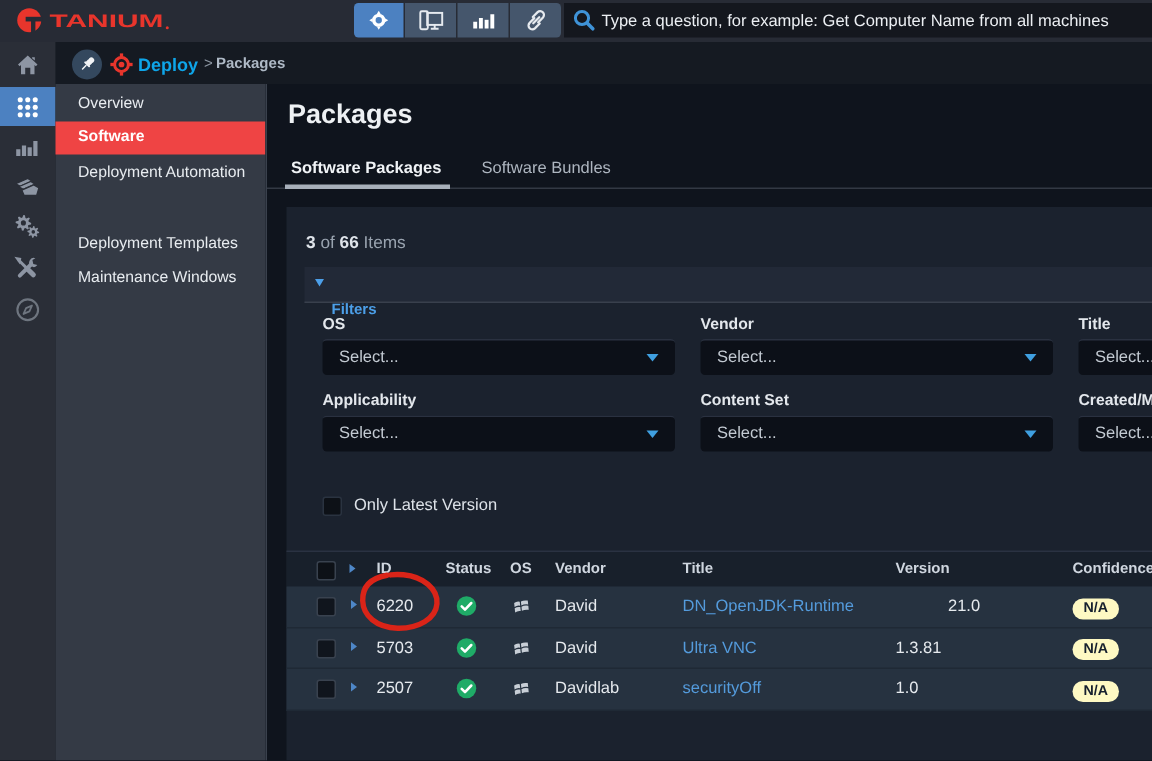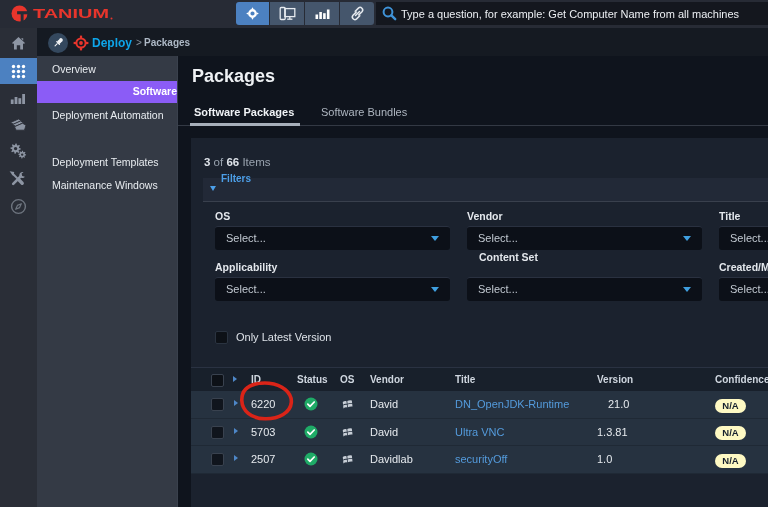--- a/index.html
+++ b/index.html
@@ -143,55 +143,55 @@
     </g>
   </svg>
 
   <svg class="abs" style="left:10px;top:198px;" width="17" height="17" viewBox="0 0 17 17">
     <circle cx="8.5" cy="8.5" r="6.9" fill="none" stroke="#6e757f" stroke-width="1.4"></circle>
     <path d="M11.3 5.7 L9.6 9.6 5.7 11.3 7.4 7.4 Z" fill="none" stroke="#6e757f" stroke-width="1.2" stroke-linejoin="round"></path>
   </svg>
 
   <div class="abs" style="left:37px;top:56px;width:140px;height:451px;background:#343a45;"></div>
   <div class="abs" style="left:37px;top:57.5px;width:140px;height:23.3px;line-height:23.3px;padding-left:15px;font-size:10.5px;font-weight:400;color:#e8ecf0;white-space:nowrap;">Overview</div>
-  <div class="abs" style="left:37px;top:81px;width:140px;height:21.5px;line-height:21.5px;padding-left:15px;font-size:10.5px;font-weight:700;color:#ffffff;white-space:nowrap;background:#8b5cf6;text-align:right;">Software</div>
+  <div class="abs" style="left:37px;top:81px;width:140px;height:21.5px;line-height:21.5px;padding-left:15px;font-size:10.5px;font-weight:700;color:#ffffff;white-space:nowrap;background:#ef4444;">Software</div>
   <div class="abs" style="left:37px;top:104.1px;width:140px;height:23.3px;line-height:23.3px;padding-left:15px;font-size:10.5px;font-weight:400;color:#e8ecf0;white-space:nowrap;">Deployment Automation</div>
   <div class="abs" style="left:37px;top:150.7px;width:140px;height:23.3px;line-height:23.3px;padding-left:15px;font-size:10.5px;font-weight:400;color:#e8ecf0;white-space:nowrap;">Deployment Templates</div>
   <div class="abs" style="left:37px;top:174px;width:140px;height:23.3px;line-height:23.3px;padding-left:15px;font-size:10.5px;font-weight:400;color:#e8ecf0;white-space:nowrap;">Maintenance Windows</div>
 
   <div class="abs" style="left:177px;top:56px;width:591px;height:451px;background:#0f141d;border-left:1px solid #3a414d;"></div>
   <div class="abs" style="left:192px;top:66px;font-size:18px;font-weight:bold;color:#eef1f4;">Packages</div>
 
   <div class="abs" style="left:194px;top:106px;font-size:11px;font-weight:bold;color:#f0f3f6;">Software Packages</div>
   <div class="abs" style="left:321px;top:106px;font-size:11px;color:#aeb6c0;">Software Bundles</div>
   <div class="abs" style="left:178px;top:125px;width:590px;height:1px;background:#333944;"></div>
   <div class="abs" style="left:190px;top:122.5px;width:110px;height:3.5px;background:#a7afba;"></div>
 
   <div class="abs" style="left:191px;top:138px;width:577px;height:369px;background:#1b222e;"></div>
 
   <div class="abs" style="left:204px;top:156px;font-size:11.5px;color:#99a3af;"><b style="color:#dfe4ea;">3</b> of <b style="color:#dfe4ea;">66</b> Items</div>
 
   <div class="abs" style="left:203px;top:178px;width:565px;height:24px;background:#222937;border-bottom:1px solid #39404d;"></div>
   <div class="abs" style="left:210px;top:186px;width:0;height:0;border-left:3.5px solid transparent;border-right:3.5px solid transparent;border-top:5px solid #4c9fe8;"></div>
-  <div class="abs" style="left:221px;top:173px;font-size:10px;font-weight:bold;color:#4c9fe8;">Filters</div>
+  <div class="abs" style="left:221px;top:201px;font-size:10px;font-weight:bold;color:#4c9fe8;">Filters</div>
 
   <div class="abs" style="left:215px;top:210px;font-size:10.5px;font-weight:bold;color:#e3e7ec;">OS</div>
   <div class="abs" style="left:467px;top:210px;font-size:10.5px;font-weight:bold;color:#e3e7ec;">Vendor</div>
   <div class="abs" style="left:719px;top:210px;font-size:10.5px;font-weight:bold;color:#e3e7ec;">Title</div>
   <div class="abs sel" style="left:215px;top:226px;width:235px;height:24px;background:#0c1018;border-top:1px solid #2a3140;border-radius:3px;"></div>
   <div class="abs sel" style="left:467px;top:226px;width:235px;height:24px;background:#0c1018;border-top:1px solid #2a3140;border-radius:3px;"></div>
   <div class="abs sel" style="left:719px;top:226px;width:235px;height:24px;background:#0c1018;border-top:1px solid #2a3140;border-radius:3px;"></div>
   <div class="abs" style="left:226px;top:232px;font-size:11px;color:#c3cad2;">Select...</div>
   <div class="abs" style="left:478px;top:232px;font-size:11px;color:#c3cad2;">Select...</div>
   <div class="abs" style="left:730px;top:232px;font-size:11px;color:#c3cad2;">Select...</div>
   <div class="abs arr" style="left:431px;top:236px;"></div>
   <div class="abs arr" style="left:683px;top:236px;"></div>
 
   <div class="abs" style="left:215px;top:261px;font-size:10.5px;font-weight:bold;color:#e3e7ec;">Applicability</div>
-  <div class="abs" style="left:467px;top:251px;font-size:10.5px;font-weight:bold;color:#e3e7ec;margin-left:12px;">Content Set</div>
+  <div class="abs" style="left:467px;top:261px;font-size:10.5px;font-weight:bold;color:#e3e7ec;">Content Set</div>
   <div class="abs" style="left:719px;top:261px;font-size:10.5px;font-weight:bold;color:#e3e7ec;">Created/Modified</div>
   <div class="abs sel" style="left:215px;top:277px;width:235px;height:24px;background:#0c1018;border-top:1px solid #2a3140;border-radius:3px;"></div>
   <div class="abs sel" style="left:467px;top:277px;width:235px;height:24px;background:#0c1018;border-top:1px solid #2a3140;border-radius:3px;"></div>
   <div class="abs sel" style="left:719px;top:277px;width:235px;height:24px;background:#0c1018;border-top:1px solid #2a3140;border-radius:3px;"></div>
   <div class="abs" style="left:226px;top:283px;font-size:11px;color:#c3cad2;">Select...</div>
   <div class="abs" style="left:478px;top:283px;font-size:11px;color:#c3cad2;">Select...</div>
   <div class="abs" style="left:730px;top:283px;font-size:11px;color:#c3cad2;">Select...</div>
   <div class="abs arr" style="left:431px;top:287px;"></div>
   <div class="abs arr" style="left:683px;top:287px;"></div>
 
@@ -211,21 +211,21 @@
 
   <div class="abs row" style="top:391px;"></div>
   <div class="abs row" style="top:418.5px;"></div>
   <div class="abs row" style="top:446px;"></div>
 
   <div class="abs cb" style="top:398px;"></div>
   <div class="abs rarr" style="top:400px;"></div>
   <div class="abs txt" style="left:251px;top:398px;">6220</div>
   <div class="abs txt" style="left:370px;top:398px;">David</div>
   <div class="abs link" style="left:455px;top:398px;">DN_OpenJDK-Runtime</div>
-  <div class="abs txt" style="left:608px;top:398px;">21.0</div>
+  <div class="abs txt" style="left:632px;top:398px;">21.0</div>
 
   <div class="abs cb" style="top:425.5px;"></div>
   <div class="abs rarr" style="top:427.5px;"></div>
   <div class="abs txt" style="left:251px;top:425.5px;">5703</div>
   <div class="abs txt" style="left:370px;top:425.5px;">David</div>
   <div class="abs link" style="left:455px;top:425.5px;">Ultra VNC</div>
   <div class="abs txt" style="left:597px;top:425.5px;">1.3.81</div>
 
   <div class="abs cb" style="top:453px;"></div>
   <div class="abs rarr" style="top:455px;"></div>

